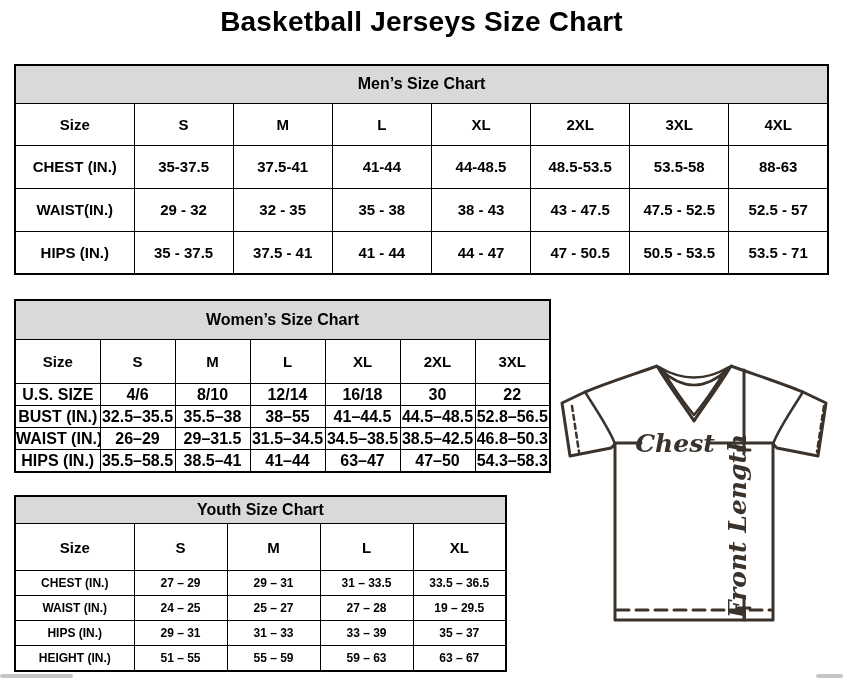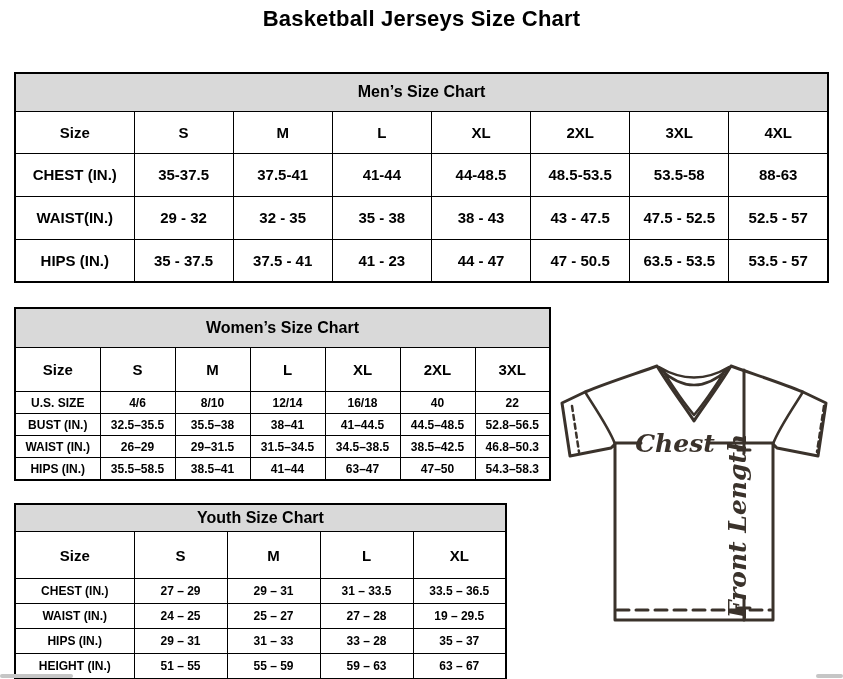--- a/index.html
+++ b/index.html
@@ -1,47 +1,47 @@
 <!DOCTYPE html>
 <html><head>
 <meta charset="utf-8">
 <style>
   html,body { margin:0; padding:0; background:#ffffff; }
   body { width:843px; height:679px; font-family:"Liberation Sans", sans-serif; color:#000; }
   .stage { position:relative; width:843px; height:679px; background:#fff; overflow:hidden; }
 
   .page-title {
     position:absolute; left:14px; top:6px; width:815px;
-    text-align:center; font-size:22px; font-weight:bold; letter-spacing:0.2px;
+    text-align:center; font-size:28px; font-weight:bold; letter-spacing:0.2px;
   }
 
   table.size-table {
     position:absolute; border-collapse:collapse; table-layout:fixed;
-    border:2px solid #000; background:#fff;margin-top:8px;
+    border:2px solid #000; background:#fff;
   }
   table.size-table td {
     border:1px solid #000; text-align:center; vertical-align:middle;
     font-weight:bold; padding:0; overflow:hidden; white-space:nowrap;
   }
   td.caption-cell { background:#d9d9d9; font-size:16px; }
 
   
   table.mens { left:14px; top:64px; width:815px; height:211px; }
   .mens col.label-col { width:119px; }
   .mens .caption-row  { height:38px; }
   .mens .header-row   { height:42px; font-size:15px; }
   .mens .data-row     { height:43px; font-size:15px; }
 
   
   table.womens { left:14px; top:299px; width:537px; height:174px; }
   .womens col.label-col { width:85px; }
   .womens .caption-row  { height:39px;padding-left:40px; }
   .womens .header-row   { height:44px; font-size:15px; }
   .womens .data-row     { height:22px; font-size:12px; }
-  .womens .data-row td  { font-size:12px; }
+  .womens .data-row td  { font-size:16px; }
 
   
   table.youth { left:14px; top:495px; width:493px; height:177px; }
   .youth col.label-col { width:119px; }
   .youth .caption-row  { height:25px;border-radius:11px; }
   .youth .header-row   { height:44px; font-size:15px; }
   .youth .data-row     { height:23px; font-size:12px; }
 
   .jersey-diagram { position:absolute; left:553px; top:358px; width:290px; height:272px; }
   .jersey-diagram text {
@@ -102,25 +102,25 @@
           <td>35 - 38</td>
           <td>38 - 43</td>
           <td>43 - 47.5</td>
           <td>47.5 - 52.5</td>
           <td>52.5 - 57</td>
         </tr>
         <tr class="data-row">
           <td class="label-cell">HIPS (IN.)</td>
           <td>35 - 37.5</td>
           <td>37.5 - 41</td>
-          <td>41 - 23</td>
+          <td>41 - 44</td>
           <td>44 - 47</td>
           <td>47 - 50.5</td>
-          <td>63.5 - 53.5</td>
-          <td>53.5 - 57</td>
+          <td>50.5 - 53.5</td>
+          <td>53.5 - 71</td>
         </tr>
       </tbody>
     </table>
   <table class="size-table womens">
       <colgroup>
         <col class="label-col">
         <col>
         <col>
         <col>
         <col>
@@ -139,28 +139,28 @@
           <td>XL</td>
           <td>2XL</td>
           <td>3XL</td>
         </tr>
         <tr class="data-row">
           <td class="label-cell">U.S. SIZE</td>
           <td>4/6</td>
           <td>8/10</td>
           <td>12/14</td>
           <td>16/18</td>
-          <td>40</td>
+          <td>30</td>
           <td>22</td>
         </tr>
         <tr class="data-row">
           <td class="label-cell">BUST (IN.)</td>
           <td>32.5–35.5</td>
           <td>35.5–38</td>
-          <td>38–41</td>
+          <td>38–55</td>
           <td>41–44.5</td>
           <td>44.5–48.5</td>
           <td>52.8–56.5</td>
         </tr>
         <tr class="data-row">
           <td class="label-cell">WAIST (IN.)</td>
           <td>26–29</td>
           <td>29–31.5</td>
           <td>31.5–34.5</td>
           <td>34.5–38.5</td>
@@ -208,21 +208,21 @@
           <td class="label-cell">WAIST (IN.)</td>
           <td>24 – 25</td>
           <td>25 – 27</td>
           <td>27 – 28</td>
           <td>19 – 29.5</td>
         </tr>
         <tr class="data-row">
           <td class="label-cell">HIPS (IN.)</td>
           <td>29 – 31</td>
           <td>31 – 33</td>
-          <td>33 – 28</td>
+          <td>33 – 39</td>
           <td>35 – 37</td>
         </tr>
         <tr class="data-row">
           <td class="label-cell">HEIGHT (IN.)</td>
           <td>51 – 55</td>
           <td>55 – 59</td>
           <td>59 – 63</td>
           <td>63 – 67</td>
         </tr>
       </tbody>

